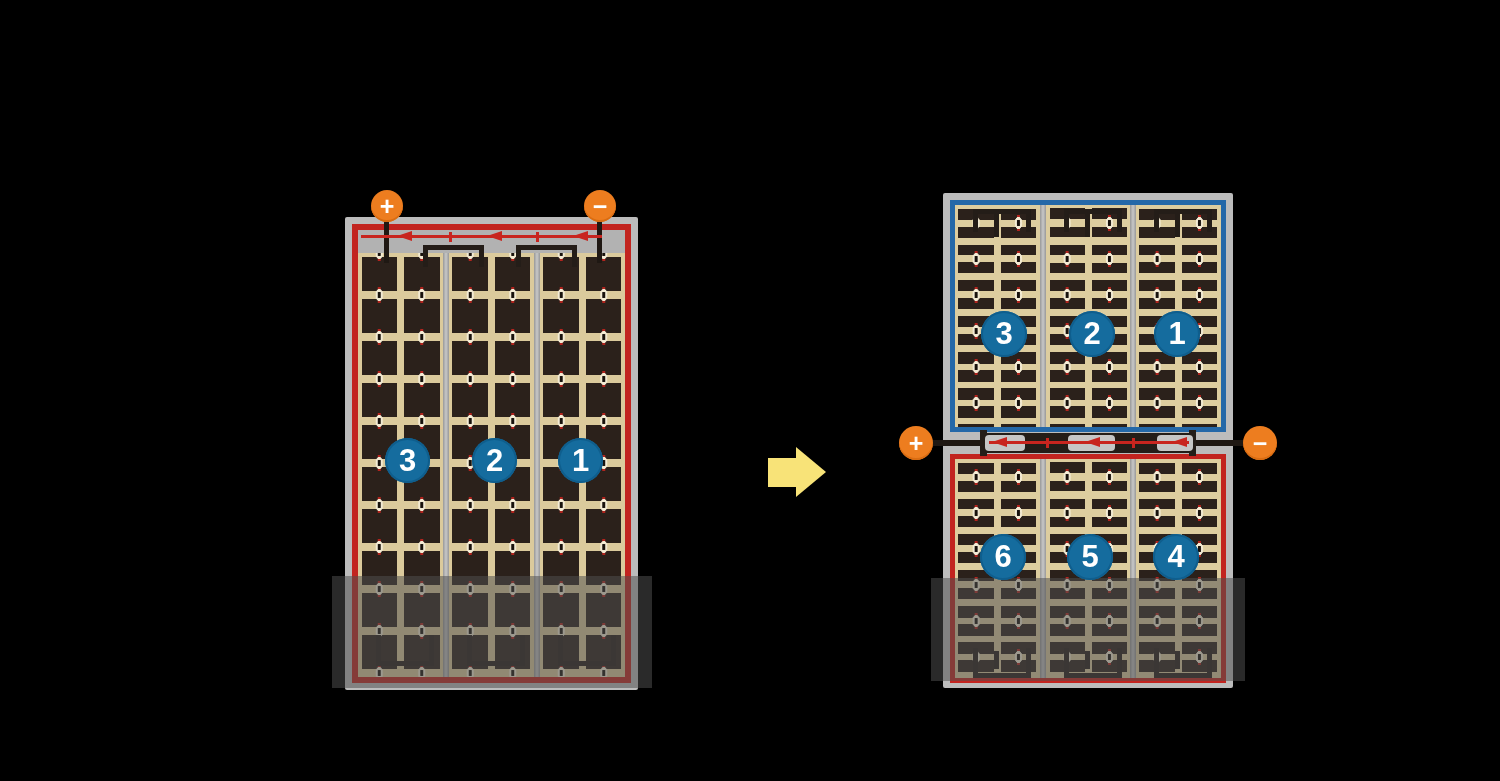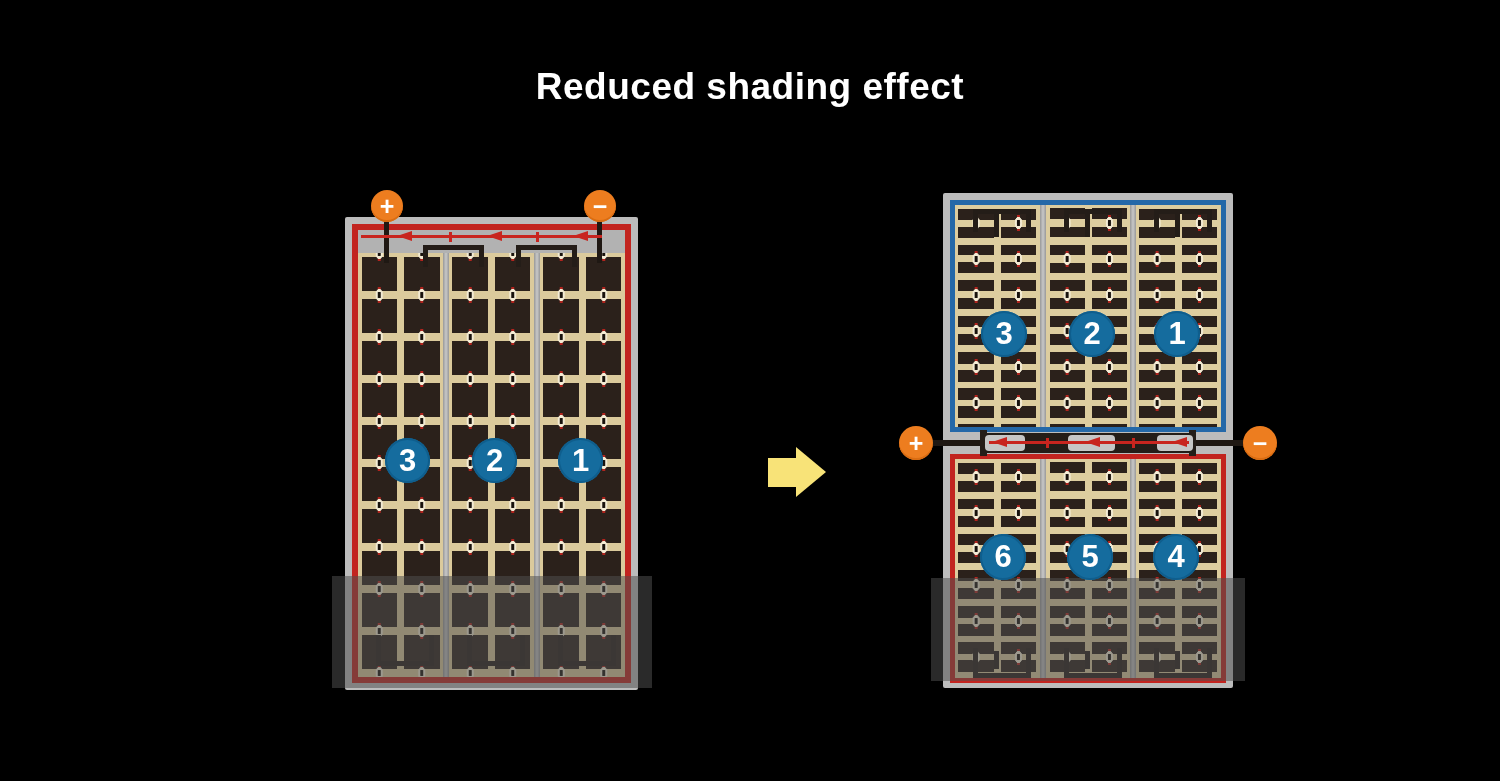--- a/index.html
+++ b/index.html
@@ -70,21 +70,20 @@
   
   .yarrow-body{position:absolute;left:768px;top:458px;width:28px;height:29px;background:#f8e378;}
   .yarrow-head{position:absolute;left:796px;top:447px;width:0;height:0;border-style:solid;
                border-width:25px 0 25px 30px;border-color:transparent transparent transparent #f8e378;}
 </style>
 </head>
 <body>
 
 <div class="stage">
 
-  <div class="title">Reduced shading effect</div>
 
   <div class="panel" style="left:345px;top:217px;width:293px;height:473px;">
     <div class="redframe"></div>
 
     <div class="cells" style="left:13px;top:36px;width:267px;height:424px;">
       <div class="secL"></div>
       <div class="vdiv"></div>
       <div class="secL"></div>
       <div class="vdiv"></div>
       <div class="secL"></div>

